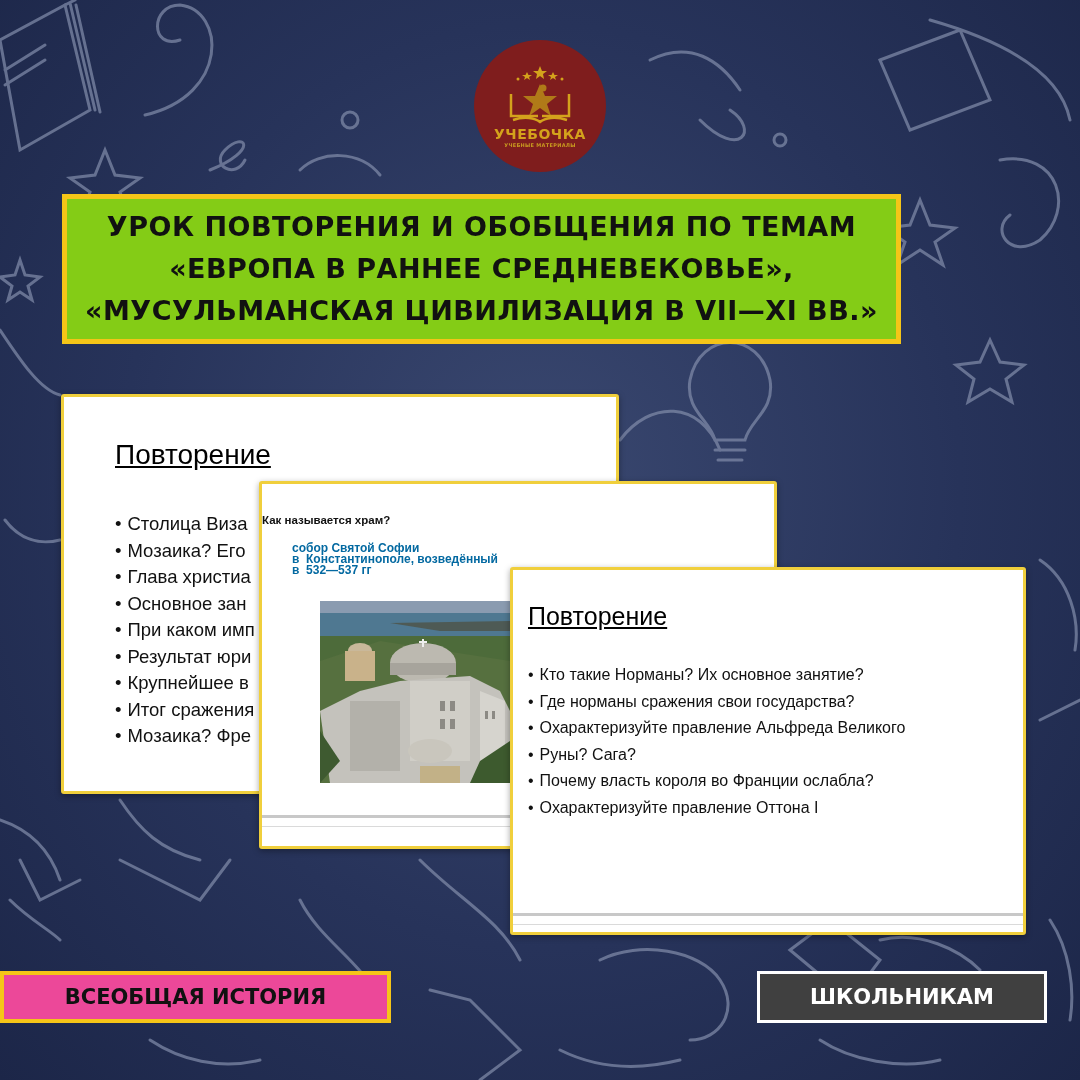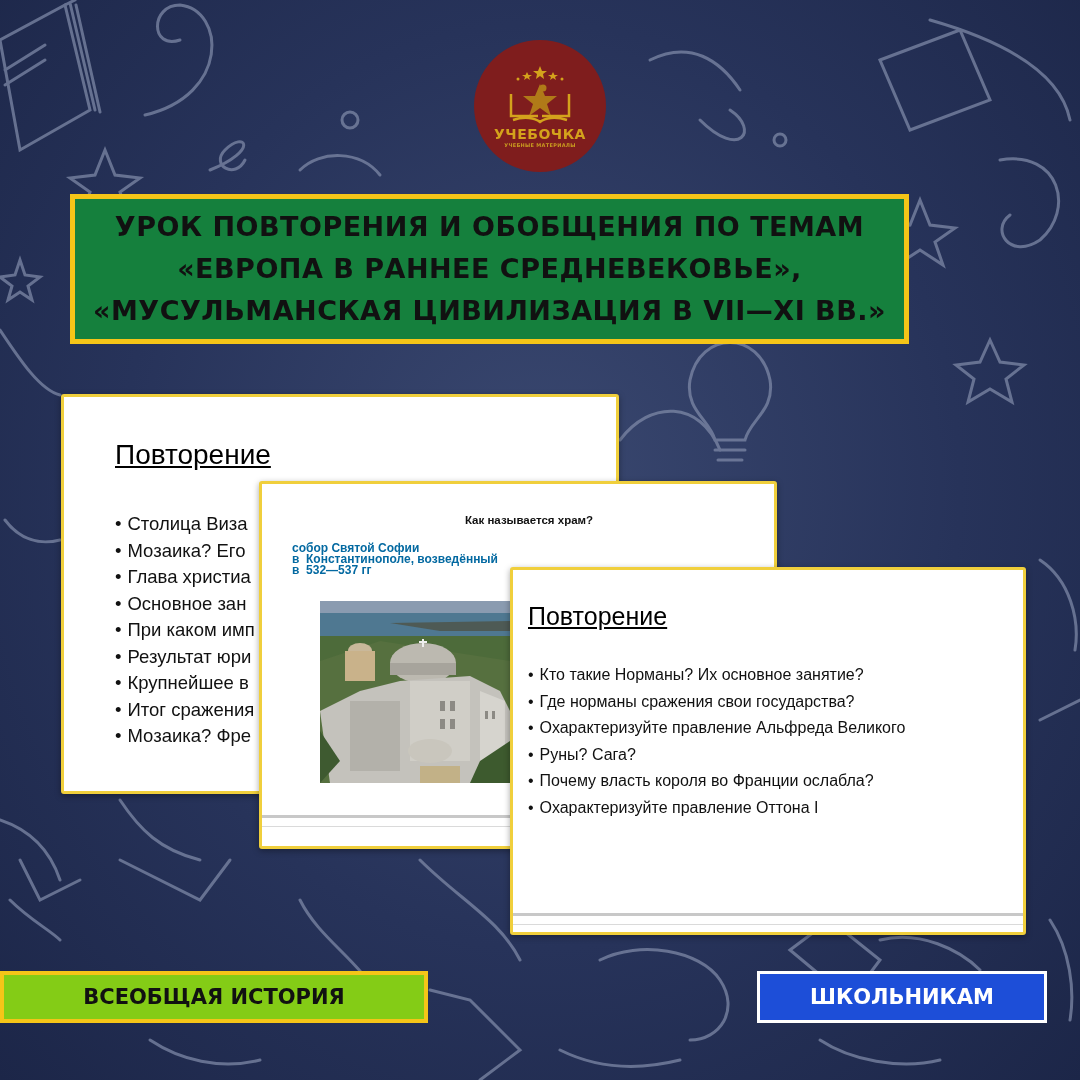--- a/index.html
+++ b/index.html
@@ -4,45 +4,45 @@
 <style>
   html,body{margin:0;padding:0;}
   body{width:1080px;height:1080px;overflow:hidden;position:relative;
     background:radial-gradient(ellipse at 50% 45%, #3a4870 0%, #27335a 55%, #1c2648 100%);
     font-family:"Liberation Sans", sans-serif;}
   .bg-doodles{position:absolute;inset:0;pointer-events:none;}
   .logo{position:absolute;left:474px;top:40px;width:132px;height:132px;border-radius:50%;background:#7f1d1d;
     display:flex;flex-direction:column;align-items:center;justify-content:center;}
   .logo-text{font-family:"DejaVu Sans", sans-serif;font-weight:bold;color:#d4a21c;font-size:14px;letter-spacing:0.5px;margin-top:2px;}
   .logo-sub{font-family:"DejaVu Sans", sans-serif;font-weight:bold;color:#c89a20;font-size:5px;letter-spacing:0.3px;}
-  .title-box{position:absolute;left:62px;top:194px;width:839px;height:150px;background:#15803d;border:5px solid #f5c518;box-sizing:border-box;
-    display:flex;flex-direction:column;align-items:center;justify-content:center;margin-left:8px;}
+  .title-box{position:absolute;left:62px;top:194px;width:839px;height:150px;background:#84cc16;border:5px solid #f5c518;box-sizing:border-box;
+    display:flex;flex-direction:column;align-items:center;justify-content:center;}
   .title-line{font-family:"DejaVu Sans", sans-serif;font-weight:bold;font-size:27px;color:#111;line-height:42px;letter-spacing:0.5px;text-transform:uppercase;white-space:nowrap;}
   .slide{position:absolute;background:#fff;border:3px solid #f0cf3c;box-sizing:border-box;border-radius:3px;box-shadow:0 2px 6px rgba(0,0,0,0.35);overflow:hidden;}
   .s1{left:61px;top:394px;width:558px;height:400px;}
   .s2{left:259px;top:481px;width:518px;height:368px;}
   .s3{left:510px;top:567px;width:516px;height:368px;}
   .slide-title{position:absolute;font-size:28px;color:#000000;text-decoration:underline;}
   .s1 .slide-title{left:51px;top:42px;}
   .s3 .slide-title{left:15px;top:32px;font-size:25px;}
   ul.bul{position:absolute;margin:0;padding:0;list-style:none;}
   ul.bul li{white-space:nowrap;color:#111;}
   ul.bul li::before{content:"\2022";margin-right:6px;}
   .s1 ul.bul{left:51px;top:114px;font-size:18.5px;line-height:26.5px;}
   .s3 ul.bul{left:15px;top:92px;font-size:16px;line-height:26.5px;}
-  .s2 .q{position:absolute;left:0;right:0;top:30px;text-align:center;font-weight:bold;font-size:11.5px;color:#111;margin-left:22px;}
+  .s2 .q{position:absolute;left:0;right:0;top:30px;font-weight:bold;font-size:11.5px;color:#111;}
   .s2 .ans{position:absolute;left:30px;top:59px;font-weight:bold;font-size:12px;line-height:11px;color:#0369a1;}
   .photo{position:absolute;left:58px;top:117px;width:190px;height:182px;overflow:hidden;}
   .footer-lines{position:absolute;left:0;right:0;height:8px;border-top:3px solid #c8c8c8;border-bottom:1px solid #dadada;}
   .s2 .footer-lines{top:331px;}
   .s3 .footer-lines{top:343px;}
   .badge{position:absolute;top:971px;height:52px;display:flex;align-items:center;justify-content:center;box-sizing:border-box;
     font-family:"DejaVu Sans", sans-serif;font-weight:bold;font-size:21px;}
-  .badge-left{left:0;width:428px;background:#84cc16;border:4px solid #f5c518;color:#111;}
-  .badge-right{left:757px;width:290px;background:#1d4ed8;border:3px solid #fff;color:#fff;}
+  .badge-left{left:0;width:391px;background:#ec4899;border:4px solid #f5c518;color:#111;}
+  .badge-right{left:757px;width:290px;background:#404040;border:3px solid #fff;color:#fff;}
 </style>
 </head>
 <body>
 
 <svg class="bg-doodles" width="1080" height="1080" viewBox="0 0 1080 1080" fill="none" stroke="#7d88a6" stroke-width="3" stroke-linecap="round" opacity="0.75">
 
   <path d="M0 40 L65 5 L90 110 L20 150 Z"></path>
   <path d="M65 5 L75 0 M70 3 L95 110 M76 5 L100 112"></path>
   <path d="M5 70 L45 45 M5 85 L45 60"></path>
 

